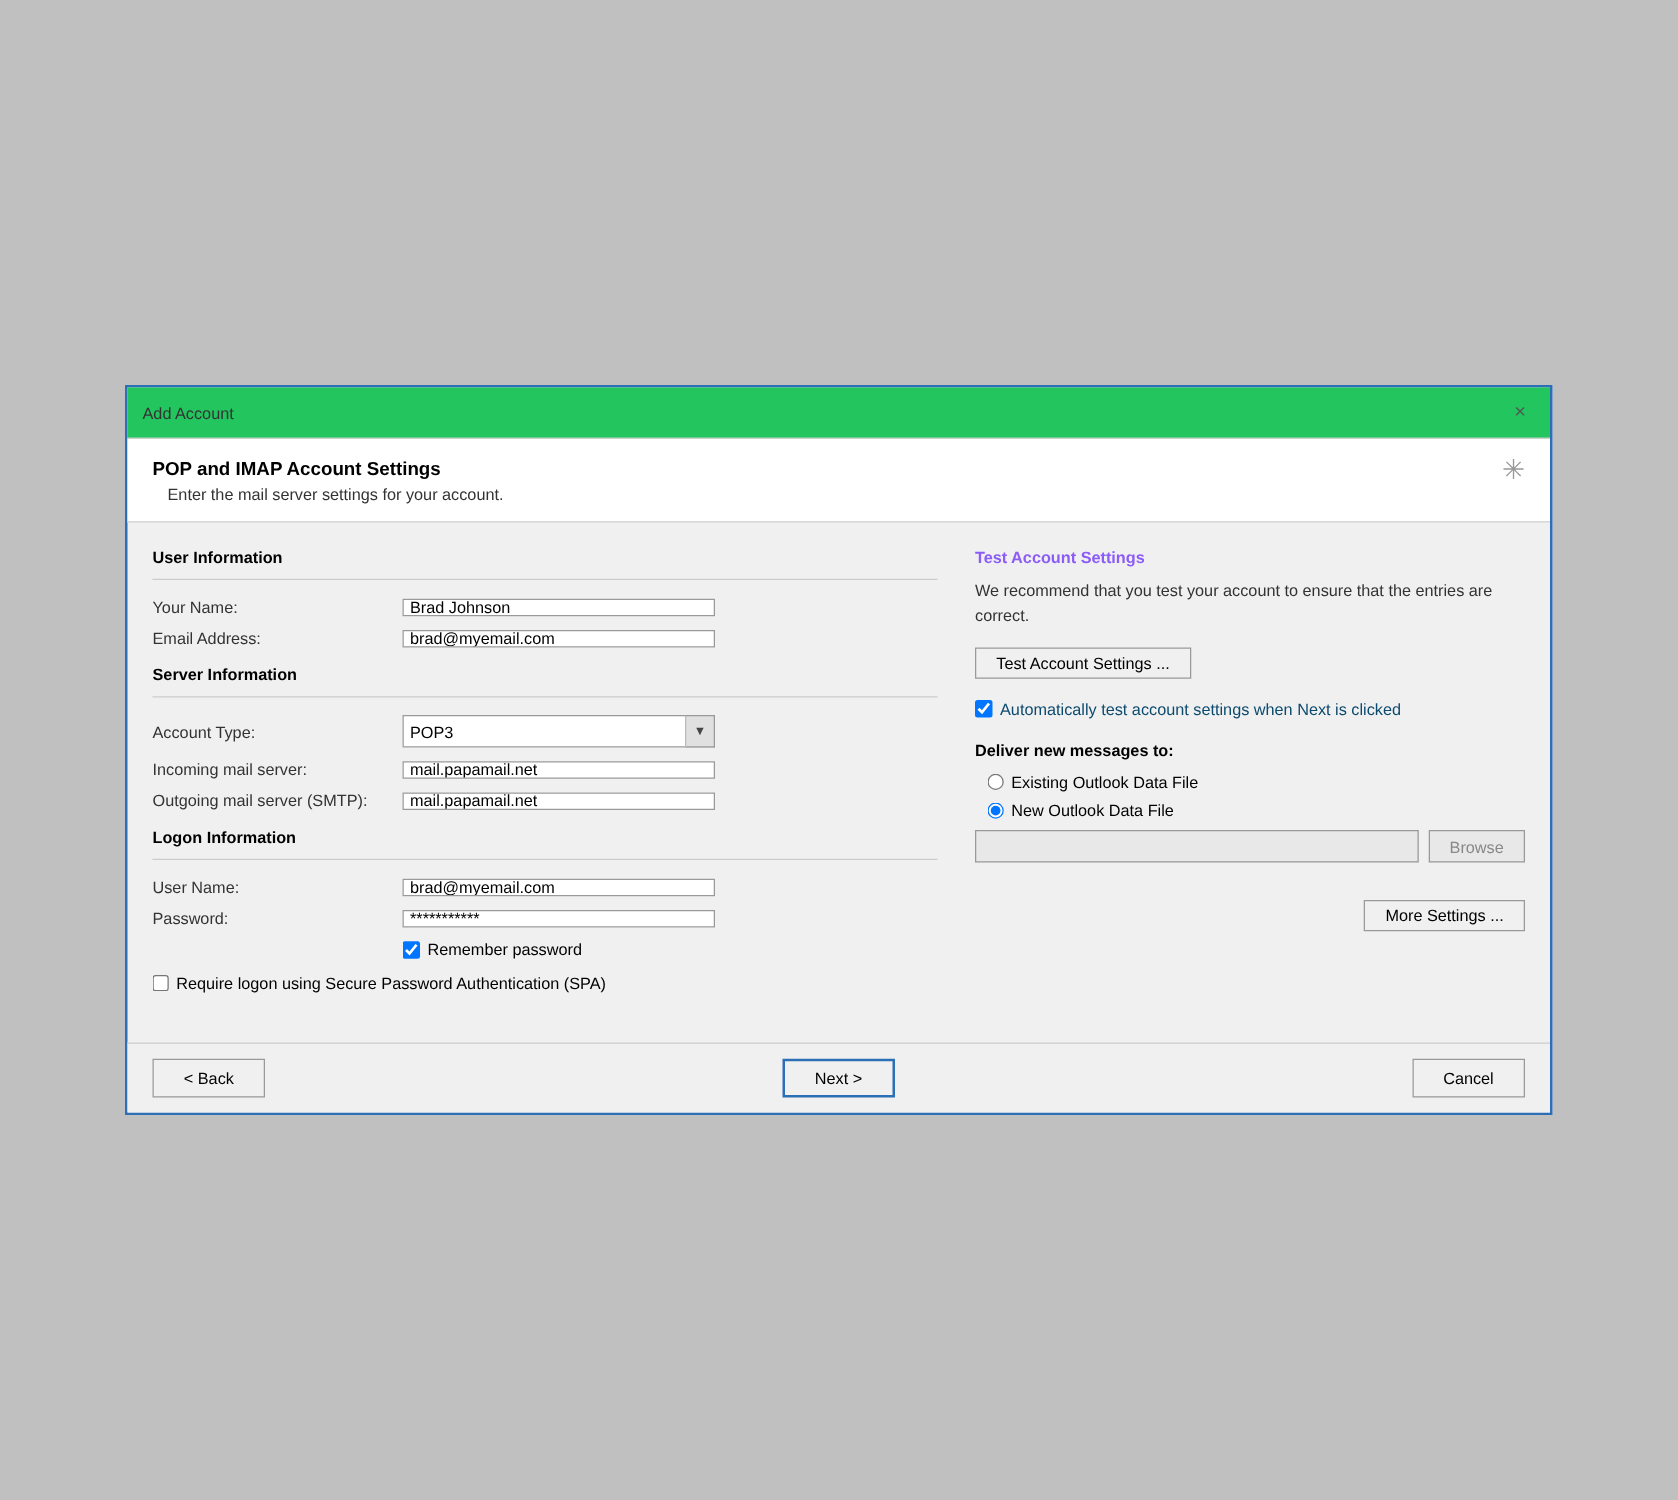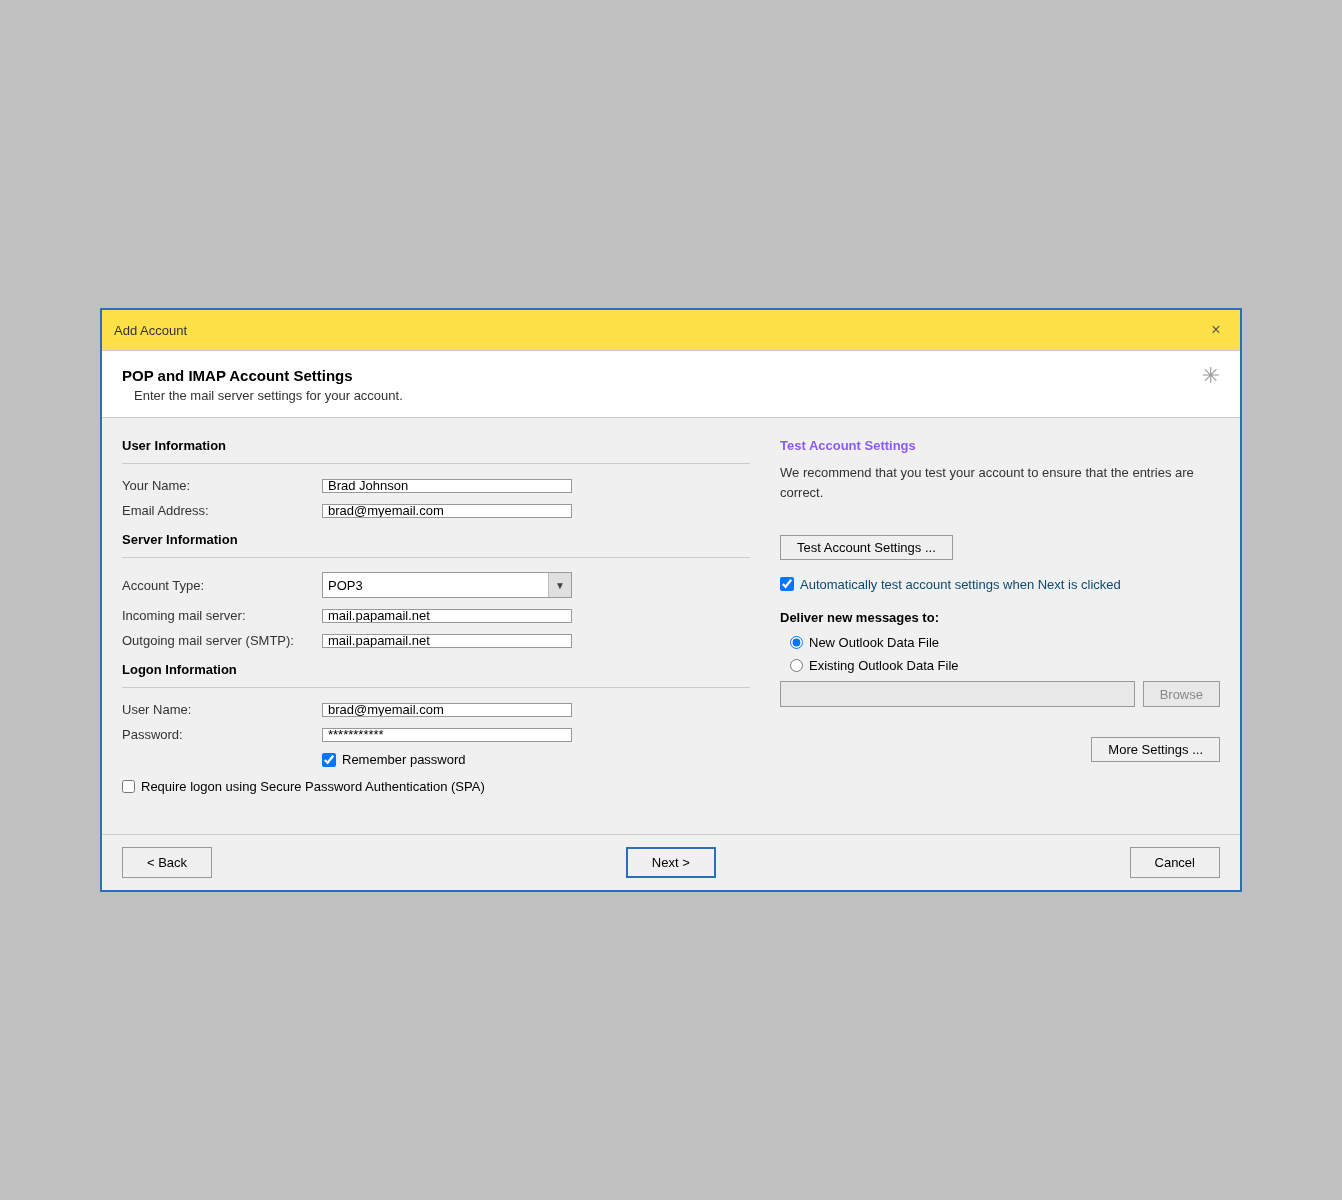--- a/index.html
+++ b/index.html
@@ -13,21 +13,21 @@
       min-height: 100vh;
     }
     .dialog {
       width: 1142px;
       background: #f0f0f0;
       border: 2px solid #2c6fb5;
       display: flex;
       flex-direction: column;
     }
     .title-bar {
-      background: #fde047;
+      background: #22c55e;
       padding: 8px 12px;
       display: flex;
       justify-content: space-between;
       align-items: center;
       border-bottom: 1px solid #ccc;
       gap: 30px;
     }
     .title-bar-text {
       font-size: 13px;
       color: #333;
@@ -161,21 +161,21 @@
     .test-section-title {
       font-weight: bold;
       font-size: 13px;
       color: #8b5cf6;
       margin-bottom: 10px;
     }
     .test-description {
       font-size: 13px;
       color: #333;
       line-height: 1.5;
-      margin-bottom: 33px;
+      margin-bottom: 16px;
     }
     .test-btn {
       padding: 4px 16px;
       background: #f0f0f0;
       border: 1px solid #999;
       font-size: 13px;
       cursor: pointer;
       margin-bottom: 16px;
     }
     .auto-test-row {
@@ -366,27 +366,27 @@
       <button class="test-btn">Test Account Settings ...</button>
 
       <div class="auto-test-row">
         <input type="checkbox" id="autoTest" checked="" style="">
         <label for="autoTest" class="auto-test-label">Automatically test account settings when Next is clicked</label>
       </div>
 
       <div class="deliver-title">Deliver new messages to:</div>
 
       <div class="radio-row">
+        <input type="radio" name="deliverTo" id="existingOutlook" style="">
+        <label for="existingOutlook">Existing Outlook Data File</label>
+      </div>
+
+      <div class="radio-row">
         <input type="radio" name="deliverTo" id="newOutlook" checked="" style="">
         <label for="newOutlook">New Outlook Data File</label>
-      </div>
-
-      <div class="radio-row">
-        <input type="radio" name="deliverTo" id="existingOutlook" style="">
-        <label for="existingOutlook">Existing Outlook Data File</label>
       </div>
 
       <div class="existing-row">
         <input type="text" class="existing-input" disabled="" style="">
         <button class="browse-btn" disabled="">Browse</button>
       </div>
 
       <div class="more-settings-row">
         <button class="more-settings-btn">More Settings ...</button>
       </div>

